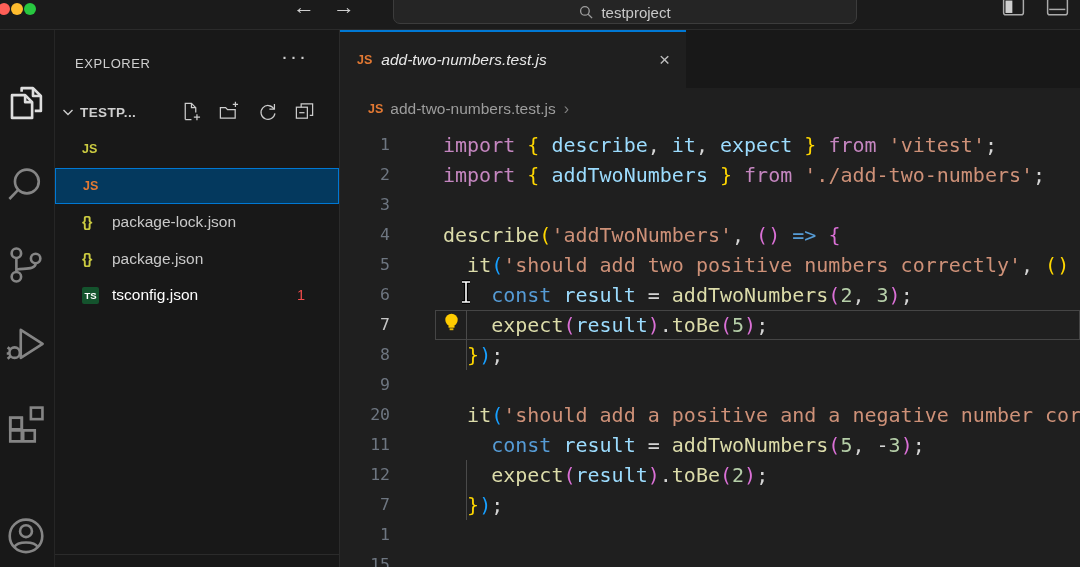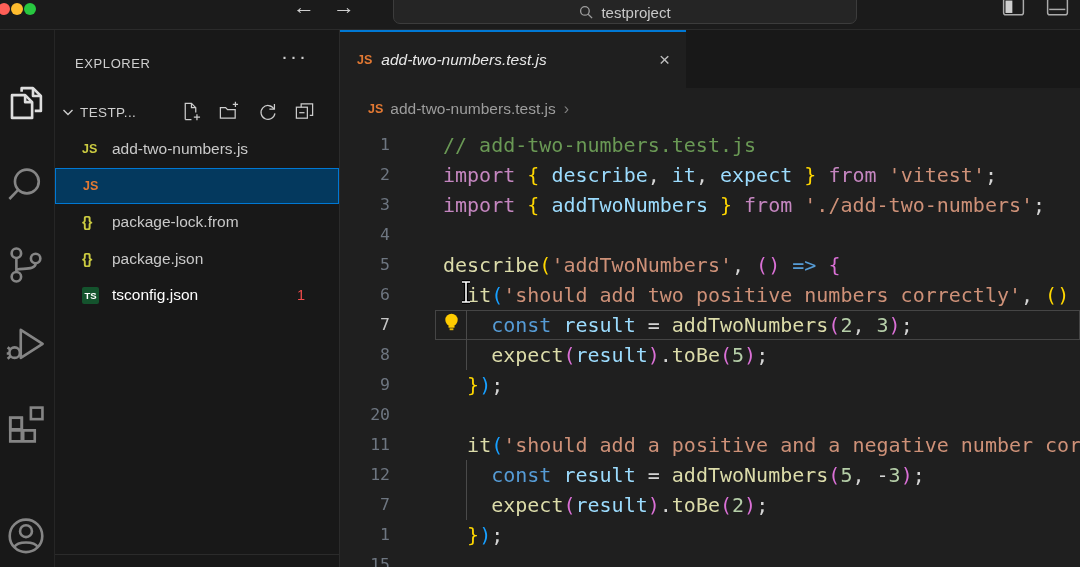--- a/index.html
+++ b/index.html
@@ -29,21 +29,21 @@
                border-right:1px solid #262626;box-sizing:border-box;z-index:4;}
   .aicon{position:absolute;left:5px;width:42px;height:42px;color:#858585;}
   .aicon.active{color:#dedede;}
   
   .sidebar{position:absolute;left:55px;top:30px;width:285px;height:537px;background:#181818;
            border-right:1px solid #2b2b2b;box-sizing:border-box;z-index:3;}
   .sb-title{position:absolute;left:20px;top:26px;font-size:13px;letter-spacing:.6px;color:#cfcfcf;}
   .sb-more{position:absolute;left:226px;top:14px;font-size:21px;color:#cfcfcf;letter-spacing:2px;}
   .sb-section{position:absolute;left:0;top:65px;width:100%;height:34px;display:flex;align-items:center;}
   .sb-chevron{margin-left:3px;}
-  .sb-sec-title{font-size:13.5px;font-weight:normal;color:#cfcfcf;margin-left:2px;letter-spacing:.4px;}
+  .sb-sec-title{font-size:13.5px;font-weight:bold;color:#cfcfcf;margin-left:2px;letter-spacing:.4px;}
   .sb-actions{position:absolute;right:24px;top:6px;display:flex;gap:17px;color:#cccccc;}
   .files{position:absolute;left:0;top:101px;width:100%;}
   .frow{height:36.5px;display:flex;align-items:center;box-sizing:border-box;
         padding-left:27px;font-size:15.5px;color:#c9c9c9;cursor:pointer;}
   .frow .icase{width:30px;display:flex;justify-content:flex-start;align-items:center;}
   .frow.sel{background:#04395e;border:1px solid #0078d4;color:#fff;}
   .frow.err .flabel{color:#ffffff;}
   .fbadge{margin-left:auto;margin-right:34px;color:#f14c4c;font-size:14.5px;}
   .badge{font-weight:bold;}
   .badge.js-y{color:#cbcb41;font-size:12.5px;}
@@ -180,32 +180,31 @@
             <path d="M5.5 12.25 H11"></path>
         </svg>
       </div>
     </div>
 
     <div class="files" id="files">
         <div class="frow">
           <span class="icase">
             <span class="badge js-y">JS</span>
           </span>
-          <span class="flabel">add-two-numbers.js</span>
         </div>
         <div class="frow sel">
           <span class="icase">
             <span class="badge js-o">JS</span>
           </span>
         </div>
         <div class="frow">
           <span class="icase">
             <span class="badge br">{}</span>
           </span>
-          <span class="flabel">package-lock.from</span>
+          <span class="flabel">package-lock.json</span>
         </div>
         <div class="frow">
           <span class="icase">
             <span class="badge br">{}</span>
           </span>
           <span class="flabel">package.json</span>
         </div>
         <div class="frow err">
           <span class="icase">
             <span class="badge ts">TS</span>
@@ -254,21 +253,20 @@
           <div class="gl">8</div>
           <div class="gl">9</div>
           <div class="gl">20</div>
           <div class="gl">11</div>
           <div class="gl">12</div>
           <div class="gl">7</div>
           <div class="gl">1</div>
           <div class="gl">15</div>
         </div>
       <div class="lines" id="lines">
-          <div class="cl"><span style="color: rgb(106, 153, 85);">// add-two-numbers.test.js</span></div>
           <div class="cl"><span style="color: rgb(197, 134, 192);">import</span><span style="color: rgb(212, 212, 212);"> </span><span style="color: rgb(255, 215, 0);">{</span><span style="color: rgb(212, 212, 212);"> </span><span style="color: rgb(156, 220, 254);">describe</span><span style="color: rgb(212, 212, 212);">, </span><span style="color: rgb(156, 220, 254);">it</span><span style="color: rgb(212, 212, 212);">, </span><span style="color: rgb(156, 220, 254);">expect</span><span style="color: rgb(212, 212, 212);"> </span><span style="color: rgb(255, 215, 0);">}</span><span style="color: rgb(212, 212, 212);"> </span><span style="color: rgb(197, 134, 192);">from</span><span style="color: rgb(212, 212, 212);"> </span><span style="color: rgb(206, 145, 120);">'vitest'</span><span style="color: rgb(212, 212, 212);">;</span></div>
           <div class="cl"><span style="color: rgb(197, 134, 192);">import</span><span style="color: rgb(212, 212, 212);"> </span><span style="color: rgb(255, 215, 0);">{</span><span style="color: rgb(212, 212, 212);"> </span><span style="color: rgb(156, 220, 254);">addTwoNumbers</span><span style="color: rgb(212, 212, 212);"> </span><span style="color: rgb(255, 215, 0);">}</span><span style="color: rgb(212, 212, 212);"> </span><span style="color: rgb(197, 134, 192);">from</span><span style="color: rgb(212, 212, 212);"> </span><span style="color: rgb(206, 145, 120);">'./add-two-numbers'</span><span style="color: rgb(212, 212, 212);">;</span></div>
           <div class="cl"></div>
           <div class="cl"><span style="color: rgb(220, 220, 170);">describe</span><span style="color: rgb(255, 215, 0);">(</span><span style="color: rgb(206, 145, 120);">'addTwoNumbers'</span><span style="color: rgb(212, 212, 212);">, </span><span style="color: rgb(218, 112, 214);">()</span><span style="color: rgb(212, 212, 212);"> </span><span style="color: rgb(86, 156, 214);">=&gt;</span><span style="color: rgb(212, 212, 212);"> </span><span style="color: rgb(218, 112, 214);">{</span></div>
           <div class="cl"><span style="color: rgb(212, 212, 212);">  </span><span style="color: rgb(220, 220, 170);">it</span><span style="color: rgb(23, 159, 255);">(</span><span style="color: rgb(206, 145, 120);">'should add two positive numbers correctly'</span><span style="color: rgb(212, 212, 212);">, </span><span style="color: rgb(255, 215, 0);">()</span><span style="color: rgb(212, 212, 212);"> </span></div>
           <div class="cl"><span style="color: rgb(212, 212, 212);">    </span><span style="color: rgb(86, 156, 214);">const</span><span style="color: rgb(212, 212, 212);"> </span><span style="color: rgb(156, 220, 254);">result</span><span style="color: rgb(212, 212, 212);"> = </span><span style="color: rgb(220, 220, 170);">addTwoNumbers</span><span style="color: rgb(218, 112, 214);">(</span><span style="color: rgb(181, 206, 168);">2</span><span style="color: rgb(212, 212, 212);">, </span><span style="color: rgb(181, 206, 168);">3</span><span style="color: rgb(218, 112, 214);">)</span><span style="color: rgb(212, 212, 212);">;</span></div>
           <div class="cl"><span style="color: rgb(212, 212, 212);">    </span><span style="color: rgb(220, 220, 170);">expect</span><span style="color: rgb(218, 112, 214);">(</span><span style="color: rgb(156, 220, 254);">result</span><span style="color: rgb(218, 112, 214);">)</span><span style="color: rgb(212, 212, 212);">.</span><span style="color: rgb(220, 220, 170);">toBe</span><span style="color: rgb(218, 112, 214);">(</span><span style="color: rgb(181, 206, 168);">5</span><span style="color: rgb(218, 112, 214);">)</span><span style="color: rgb(212, 212, 212);">;</span></div>
           <div class="cl"><span style="color: rgb(212, 212, 212);">  </span><span style="color: rgb(255, 215, 0);">}</span><span style="color: rgb(23, 159, 255);">)</span><span style="color: rgb(212, 212, 212);">;</span></div>
           <div class="cl"></div>
           <div class="cl"><span style="color: rgb(212, 212, 212);">  </span><span style="color: rgb(220, 220, 170);">it</span><span style="color: rgb(23, 159, 255);">(</span><span style="color: rgb(206, 145, 120);">'should add a positive and a negative number correctly'</span></div>

